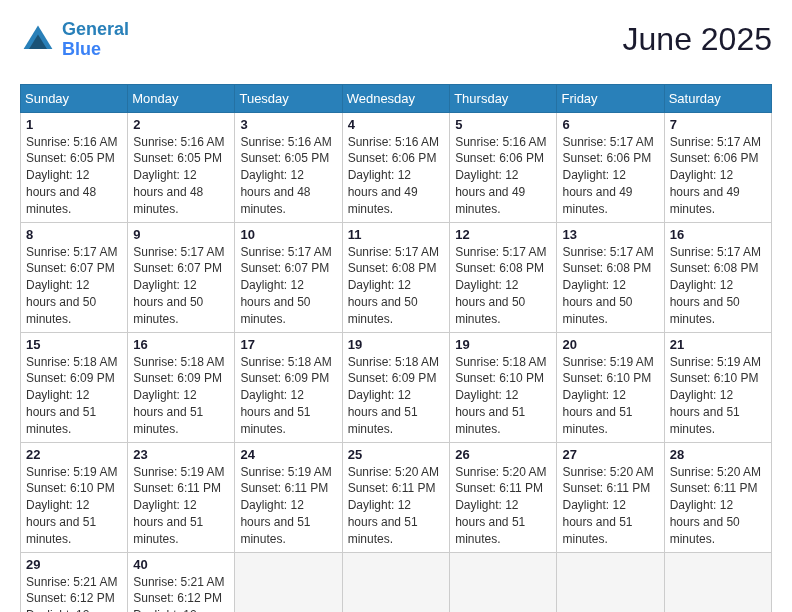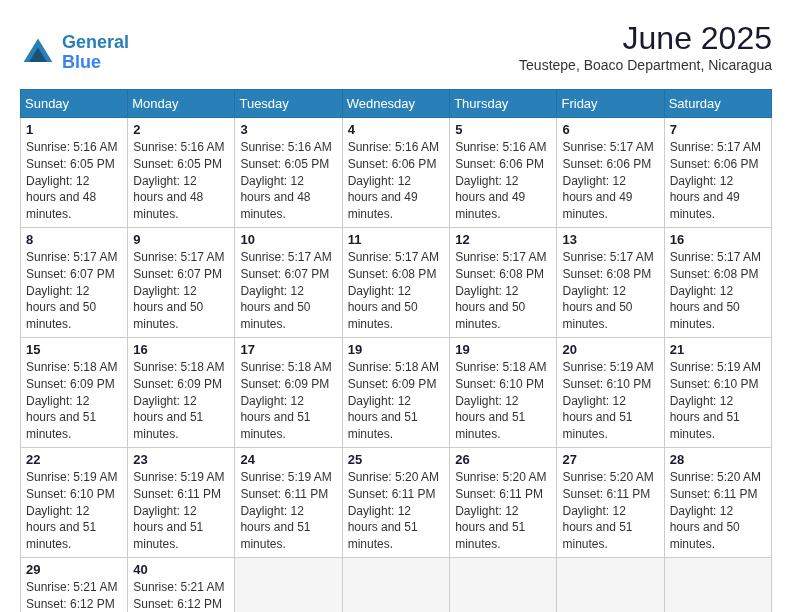--- a/index.html
+++ b/index.html
@@ -6,22 +6,22 @@
     body {
       font-family: Arial, sans-serif;
       background: #fff;
       width: 792px;
       min-height: 612px;
       padding: 20px;
     }
     .header-area {
       display: flex;
       justify-content: space-between;
-      align-items: flex-end;
-      margin-bottom: 16px;
+      align-items: center;
+      margin-bottom: 24px;
     }
     .logo {
       display: flex;
       align-items: center;
       gap: 6px;
     }
     .logo-text {
       font-size: 18px;
       font-weight: bold;
       color: #1a1a2e;
@@ -93,21 +93,20 @@
       <polygon points="20,4 36,30 4,30" fill="#2980b9"></polygon>
       <polygon points="20,14 30,30 10,30" fill="#1a5276"></polygon>
     </svg>
     <div class="logo-text">
       <div><span>General</span></div>
       <div><span style="color:#3b82f6">Blue</span></div>
     </div>
   </div>
   <div class="title-area">
     <div class="month-title">June 2025</div>
-    <div class="location-title">Teustepe, Boaco Department, Nicaragua</div>
   </div>
 </div>
 
 <table class="calendar-table">
   <thead>
     <tr>
     <th>Sunday</th>
         <th>Monday</th>
         <th>Tuesday</th>
         <th>Wednesday</th>

